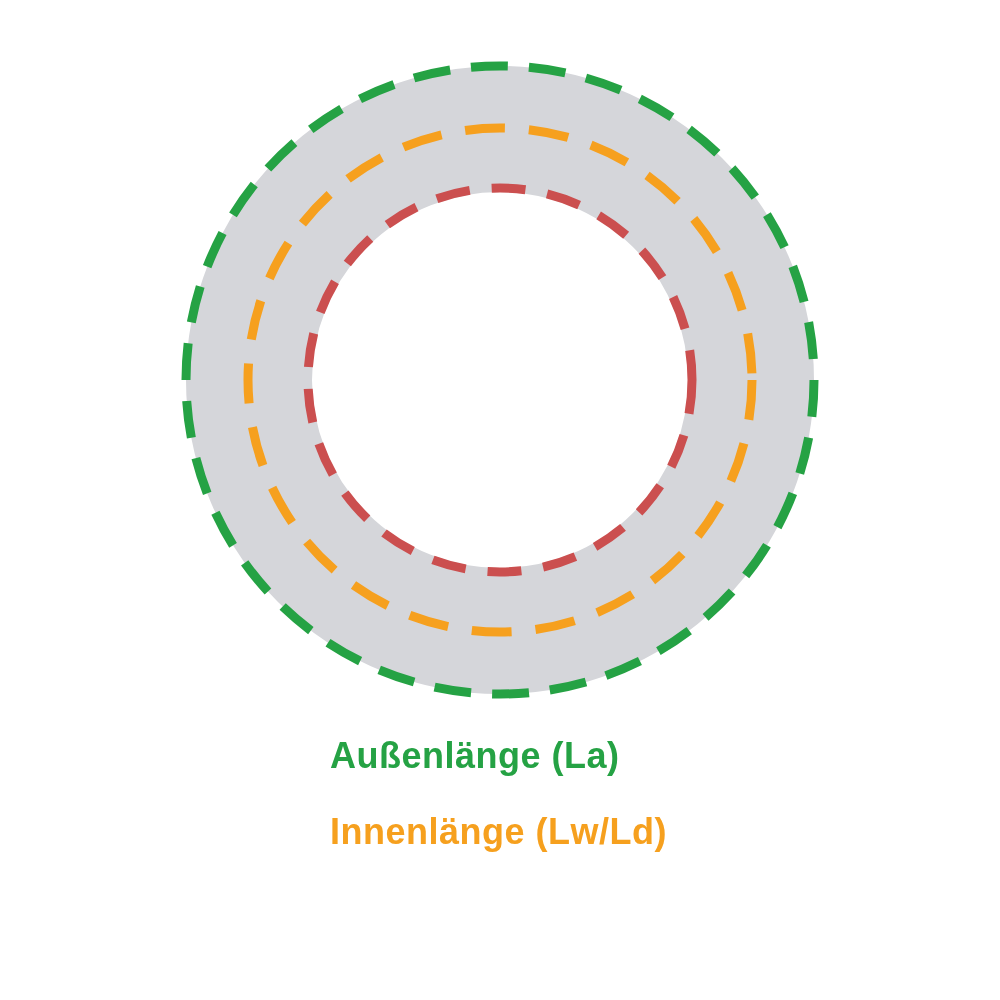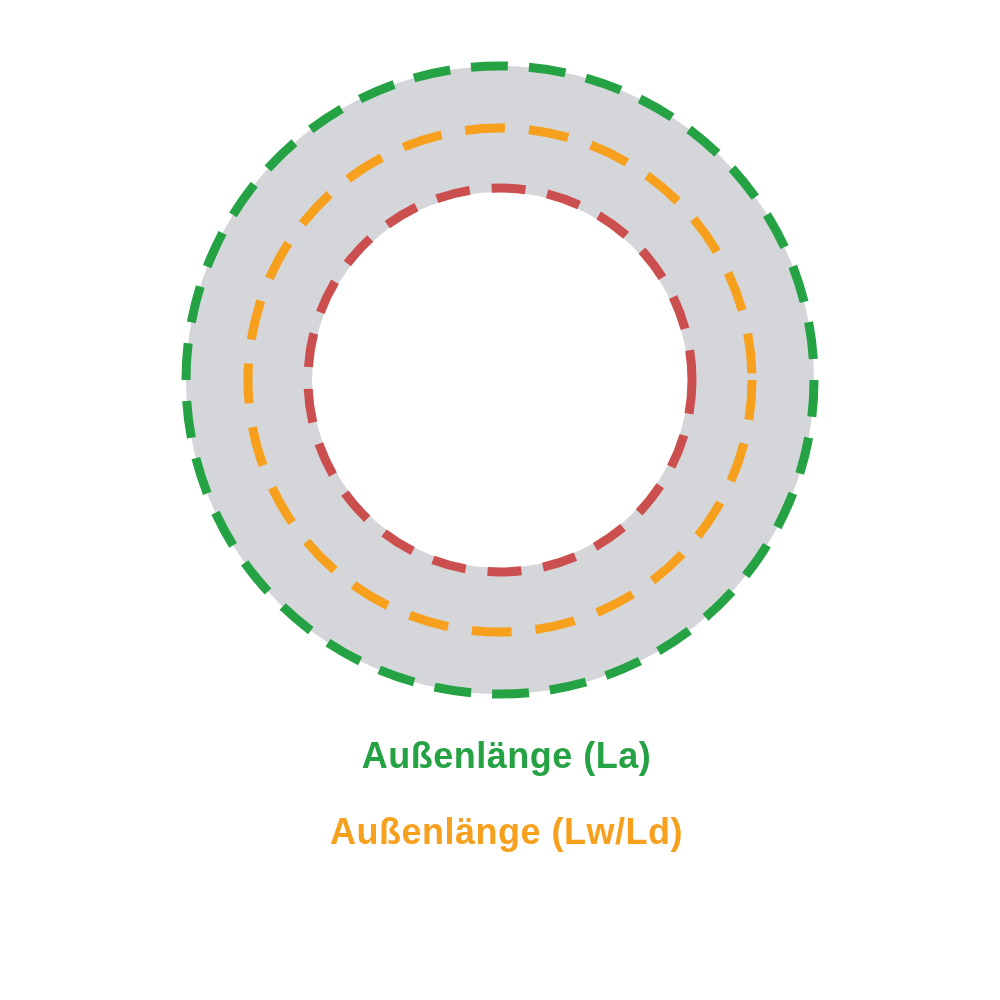--- a/index.html
+++ b/index.html
@@ -24,21 +24,20 @@
     position: absolute;
     left: 330px;
     top: 738px;
     display: flex;
     flex-direction: column;
     gap: 40px;
     font-weight: bold;
     font-size: 36px;
     line-height: 36px;
     letter-spacing: 0.5px;
-    text-align: center;
   }
   .legend-outer    { color: #25a244; }
   .legend-effective{ color: #f6a01e; }
   .legend-inner    { color: #cb4f4f; }
 </style>
 </head>
 <body>
 
 <svg class="diagram" width="1000" height="720" viewBox="0 0 1000 720" aria-hidden="true">
 
@@ -46,14 +45,14 @@
 
   <circle cx="500" cy="380" r="314" fill="none" stroke-width="9" stroke-dasharray="37 21" stroke-linecap="butt" stroke="#25a244"></circle>
 
   <circle cx="500" cy="380" r="252" fill="none" stroke-width="9" stroke-dasharray="40 24" stroke-linecap="butt" stroke="#f6a01e"></circle>
 
   <circle cx="500" cy="380" r="192" fill="none" stroke-width="9" stroke-dasharray="34 22" stroke-linecap="butt" stroke="#cb4f4f"></circle>
 </svg>
 
 <div class="legend">
   <div class="legend-outer">Außenlänge (La)</div>
-  <div class="legend-effective">Außenlänge (Lw/Ld)</div>
+  <div class="legend-effective">Innenlänge (Lw/Ld)</div>
 </div>
 
 </body></html>

